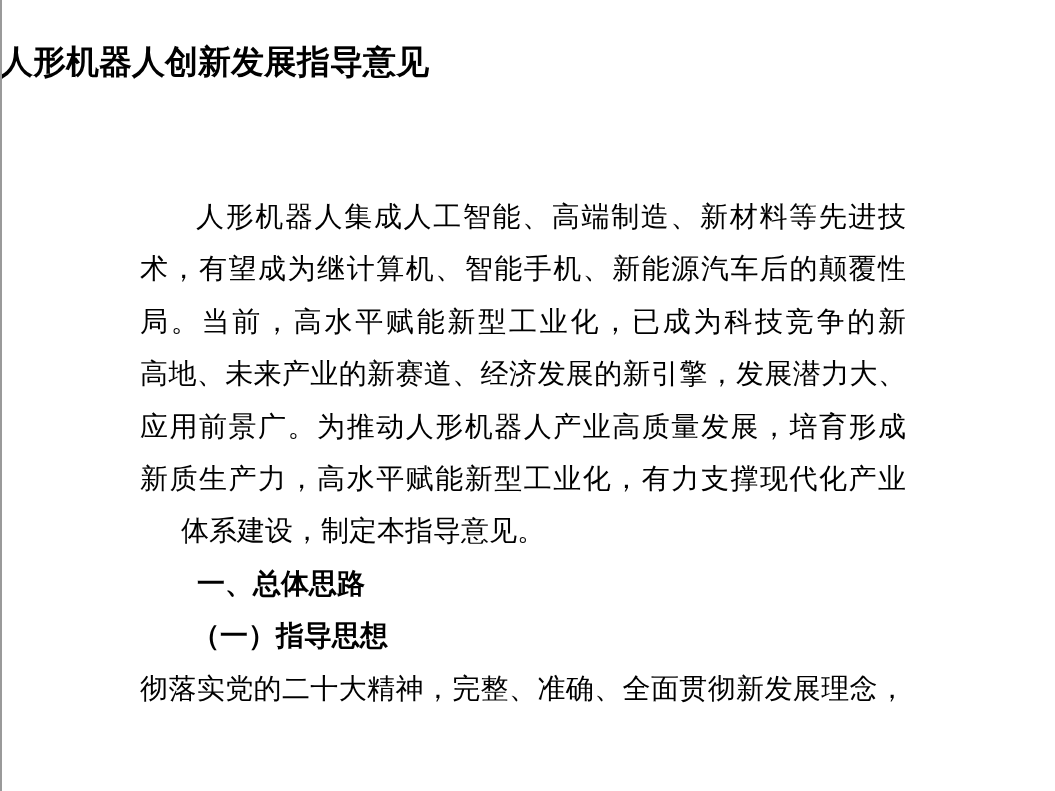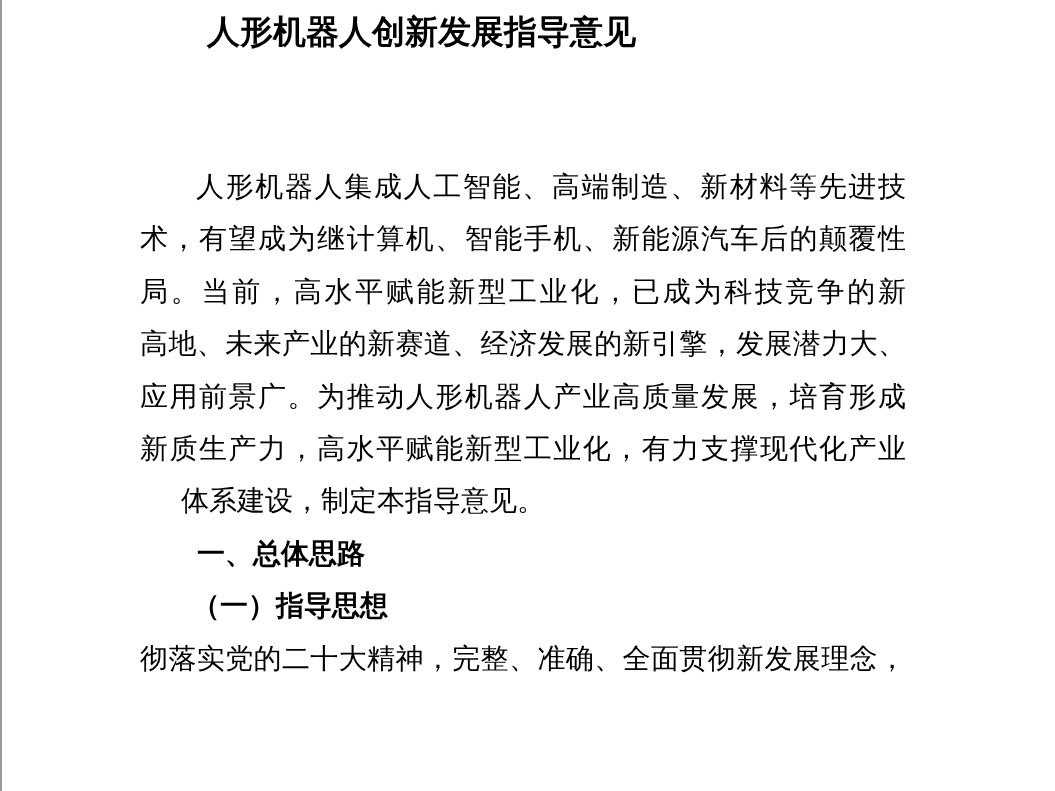--- a/index.html
+++ b/index.html
@@ -19,23 +19,22 @@
   }
   .page-edge {
     position: absolute;
     left: 0;
     top: 0;
     width: 2px;
     height: 791px;
     background: #9a9a9a;
   }
   .doc-title {
-    padding-top: 10px;
+    padding-top: 40px;
     width: 843px;
-    text-align: center;
     font-size: 33px;
     line-height: 44px;
     font-weight: 700;
     letter-spacing: 0px;
     font-family: "Liberation Serif", "DejaVu Serif", serif;
   }
   .content {
     margin-top: 107px;
     margin-left: 140px;
     width: 766px;

